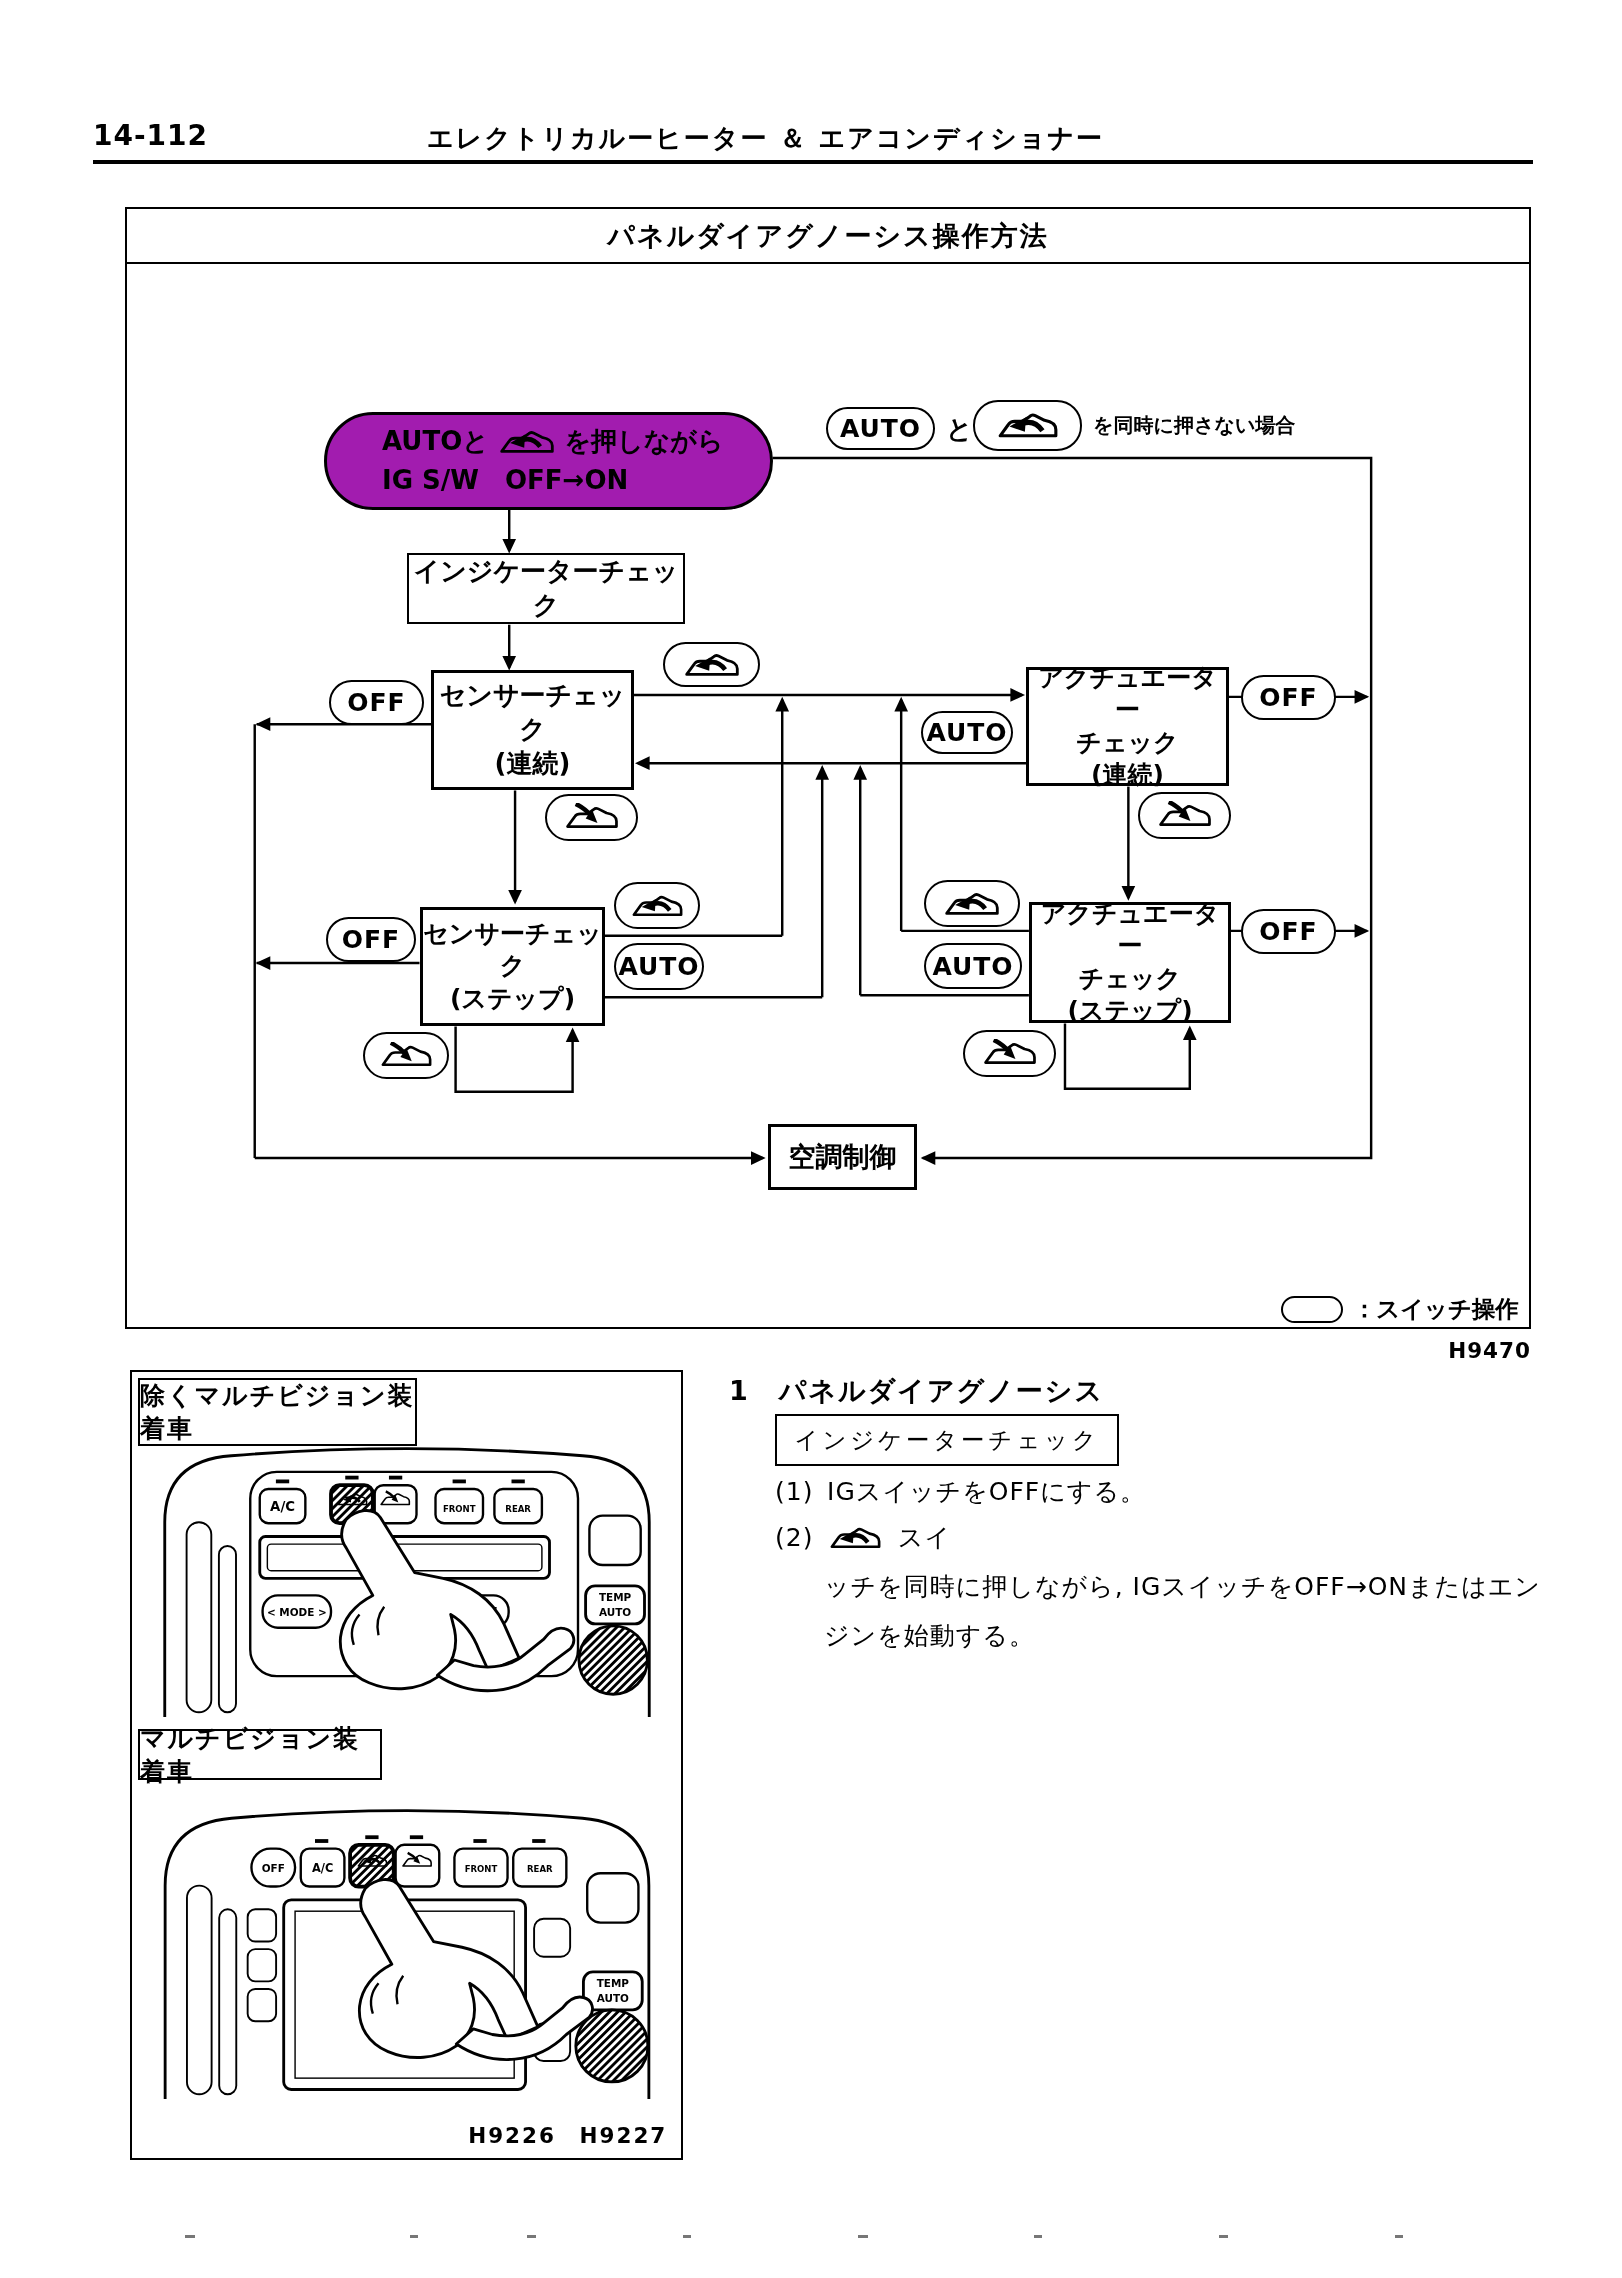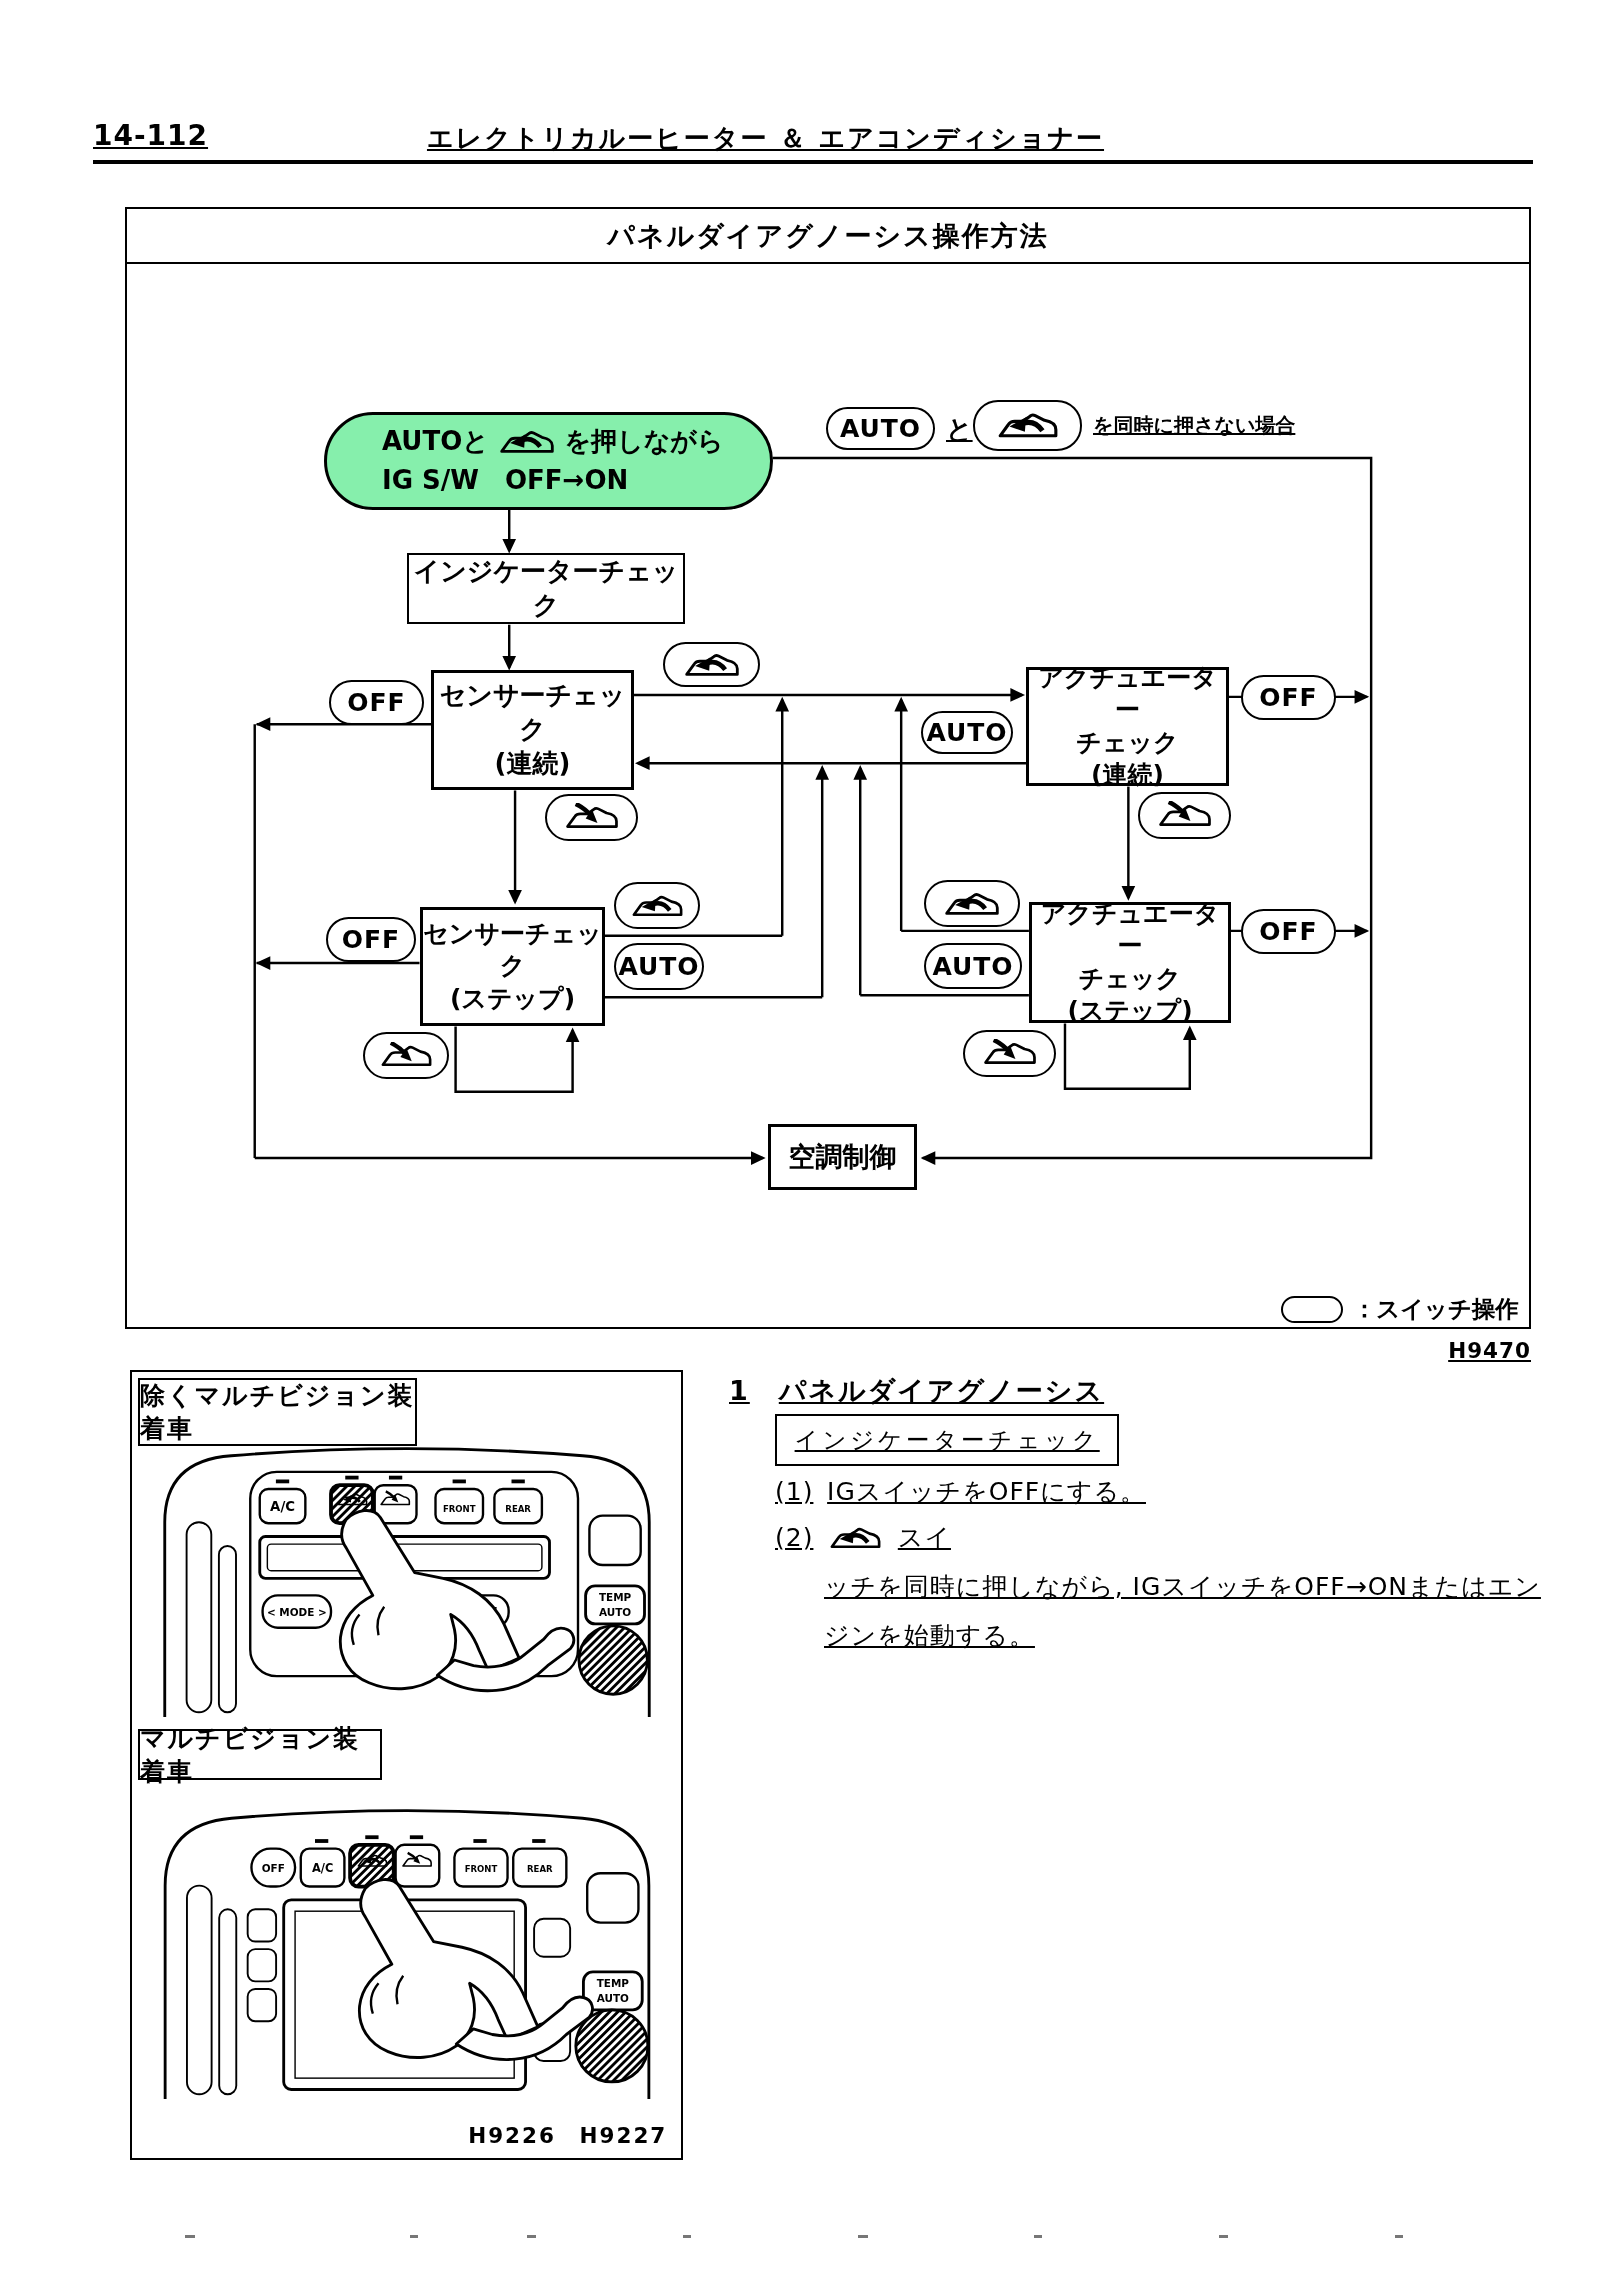--- a/index.html
+++ b/index.html
@@ -1,34 +1,34 @@
 <!DOCTYPE html>
 <html><head>
 <meta charset="utf-8">
 <style>
   * { margin:0; padding:0; box-sizing:border-box; }
   html,body { width:1623px; height:2278px; background:#ffffff; color:#000;
     font-family:"DejaVu Sans", sans-serif; position:relative; }
-  .abs { position:absolute;text-decoration:underline; }
+  .abs { position:absolute; }
 
   
   .page-number { left:93px; top:119px; font-size:28px; font-weight:bold; letter-spacing:1px; }
   .header-title { left:390px; top:121px; width:751px; text-align:center; font-size:26px; font-weight:bold; letter-spacing:2px; }
   .header-rule { left:93px; top:160px; width:1440px; height:3.9px; background:#000; }
 
   
   .diagram-box { left:125px; top:207px; width:1406px; height:1122px; border:2.9px solid #000; background:#fff; }
   .diagram-title { position:absolute; left:0; top:0; width:100%; height:55px; border-bottom:2.9px solid #000;
     display:flex; align-items:center; justify-content:center; font-size:27px; font-weight:bold; letter-spacing:2px; }
   .lines-svg { position:absolute; left:0; top:0; width:1406px; height:1122px; }
 
   .node { position:absolute; background:#fff; border:3.9px solid #000; display:flex; flex-direction:column;
     align-items:center; justify-content:center; font-weight:bold; font-size:26px; line-height:1.3; text-align:center; }
   .node.thin { border-width:2.9px; }
-  .start-node { position:absolute; background:#86efac; border:3.9px solid #000; border-radius:49px;
+  .start-node { position:absolute; background:#a21caf; border:3.9px solid #000; border-radius:49px;
     display:flex; flex-direction:column; justify-content:center; padding-left:55px; font-weight:bold; font-size:26px; line-height:1.5; }
   .start-row { display:flex; align-items:center; gap:7.8px; }
 
   .pill { position:absolute; background:#fff; border:2.9px solid #000; border-radius:25px;
     display:flex; align-items:center; justify-content:center; font-weight:bold; font-size:25px; letter-spacing:1px; }
   .icon-pill { position:absolute; background:#fff; border:2.9px solid #000; border-radius:25px;
     display:flex; align-items:center; justify-content:center; }
   .legend-row { position:absolute; display:flex; align-items:center; gap:9.8px; font-size:23.4px; font-weight:bold; }
   .legend-pill { width:62px; height:27px; border:2px solid #000; border-radius:13.7px; background:#fff; }
 

